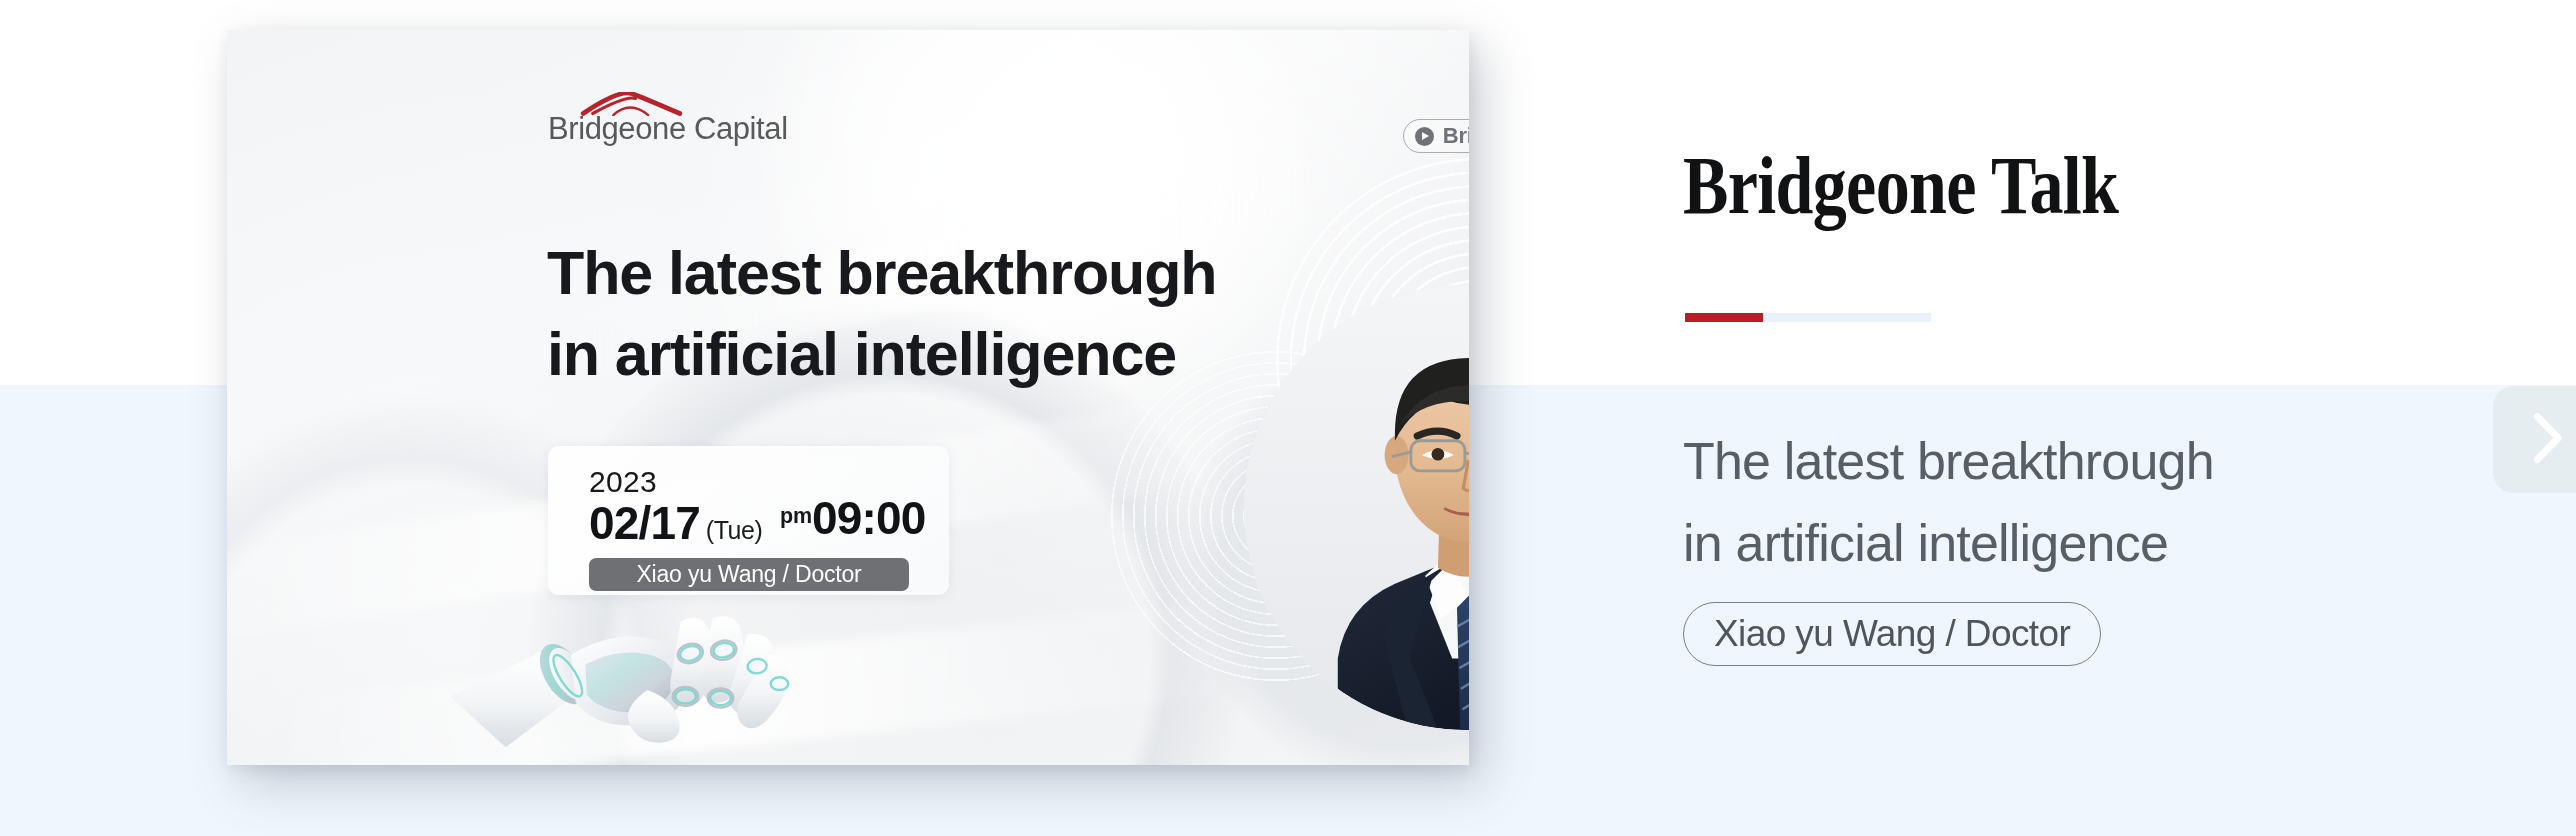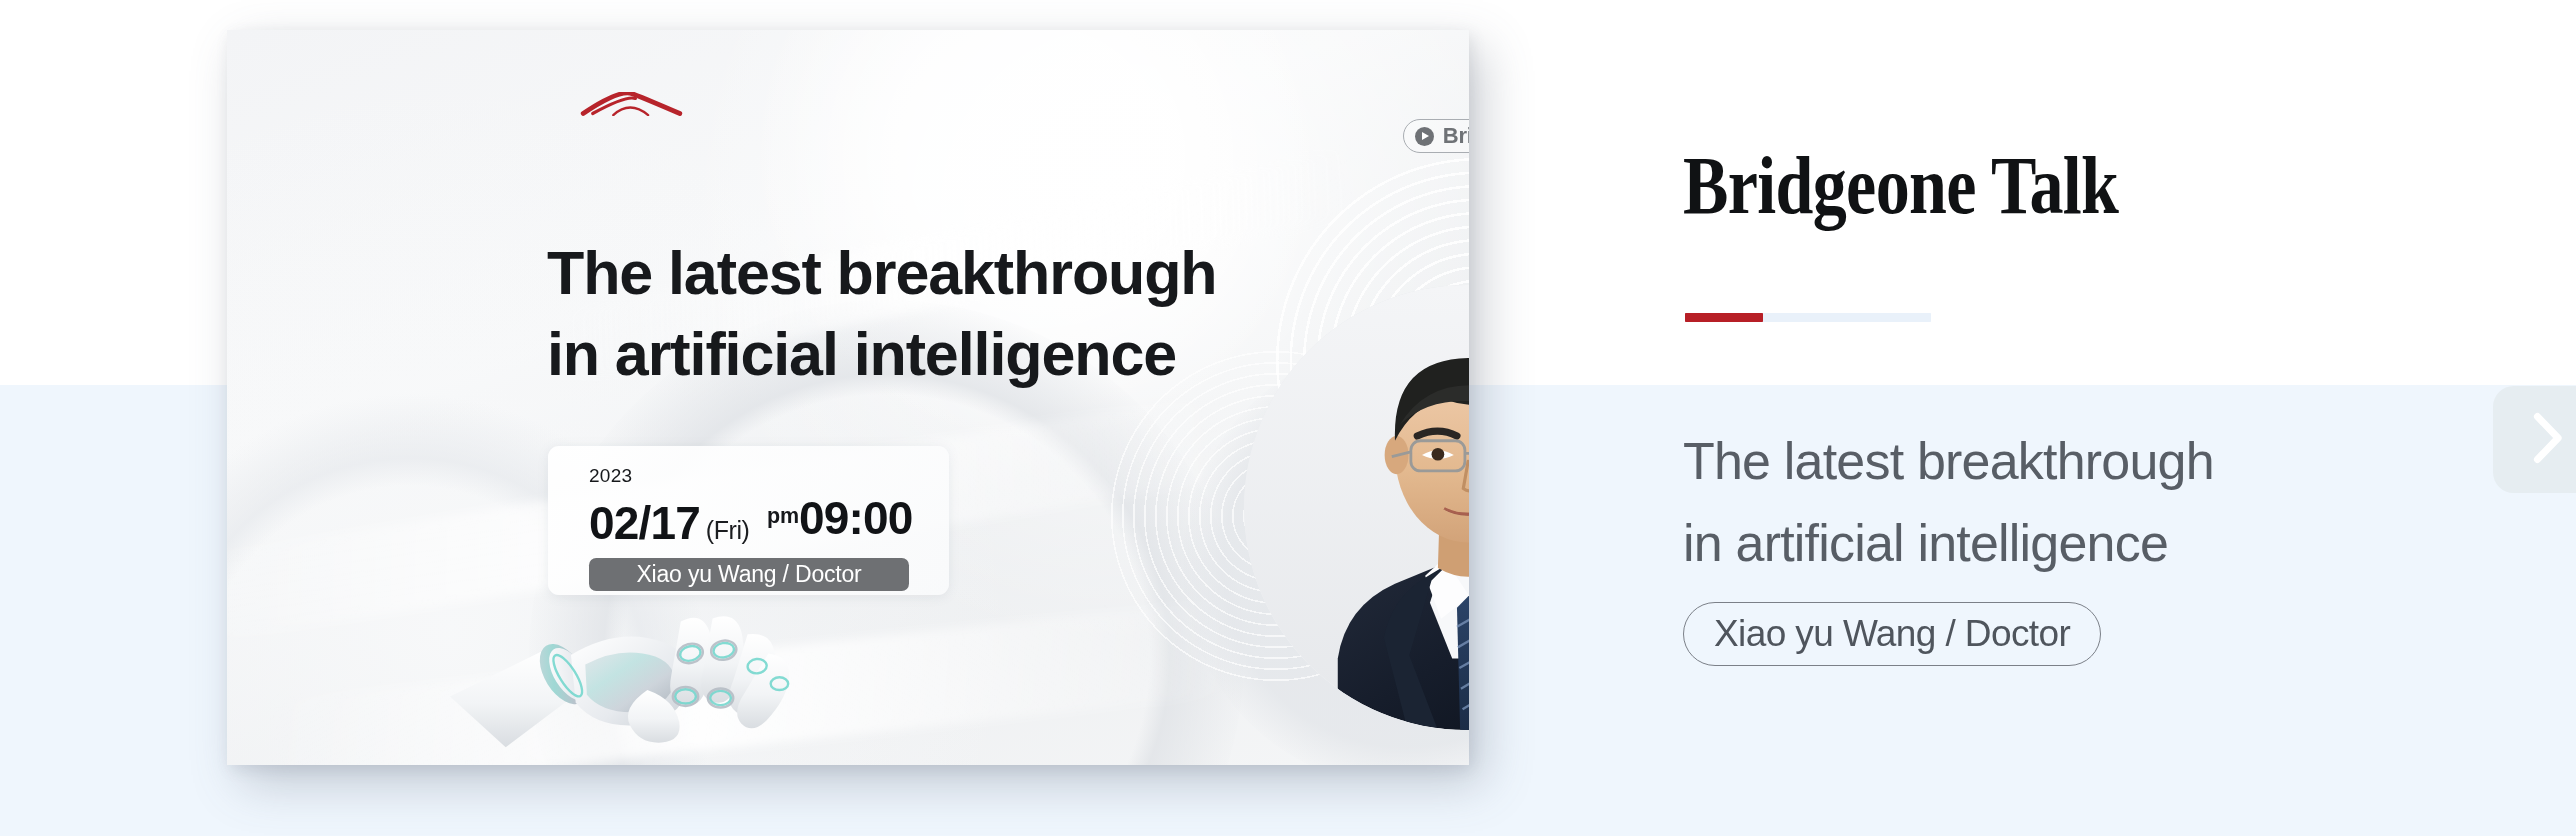--- a/index.html
+++ b/index.html
@@ -160,21 +160,21 @@
     top: 416px;
     width: 401px;
     height: 149px;
     background: linear-gradient(135deg, rgba(255,255,255,.96) 0%, rgba(250,251,252,.88) 100%);
     border-radius: 11px;
     box-shadow: 0 1.6px 11px rgba(120,130,145,.12);
   }
   .date-year {
     position: absolute;
     left: 41px; top: 19px;
-    font-size: 19px;
+    font-size: 30px;
     font-weight: 500;
     color: #16181b;
     letter-spacing: 0.3px;
   }
   .date-main {
     position: absolute;
     left: 41px; top: 45px;
     display: flex;
     align-items: baseline;
     white-space: nowrap;
@@ -446,20 +446,21 @@
     </div>
 
     <div class="logo-block">
       <div class="logo-arch">
         <svg width="103" height="24" viewBox="0 0 130 30">
           <path d="M4 27 Q50 -4 66 2 Q82 8 126 27" stroke="#b7242b" stroke-width="6" fill="none" stroke-linecap="round"></path>
           <path d="M16 27 Q58 4 70 8" stroke="#b7242b" stroke-width="4" fill="none" stroke-linecap="round"></path>
           <path d="M42 29 Q63 10 86 29" stroke="#b7242b" stroke-width="3" fill="none" stroke-linecap="round"></path>
         </svg>
       </div>
+      <div class="logo-word">Bridgeone Capital</div>
     </div>
 
     <div class="talk-badge">
       <span class="badge-play"></span>
       <span class="badge-text">BridgeOne Talk</span>
     </div>
 
     <div class="slide-headline">
       <span class="ln">The latest breakthrough</span>
       <span class="ln">in artificial intelligence</span>
@@ -558,21 +559,21 @@
             <path d="M356 492 q18 -10 34 -2 q-16 14 -34 2 Z" fill="#10151f"></path>
           </g>
         </svg>
       </div>
     </div>
 
     <div class="date-card">
       <div class="date-year">2023</div>
       <div class="date-main">
         <span class="date-dm">02/17</span>
-        <span class="date-dow">(Fri)</span>
+        <span class="date-dow">(Tue)</span>
         <span class="time-wrap">
           <span class="time-ampm">pm</span>
           <span class="time-val">09:00</span>
         </span>
       </div>
       <div class="speaker-tag">
         <span>Xiao yu Wang / Doctor</span>
       </div>
     </div>
 

